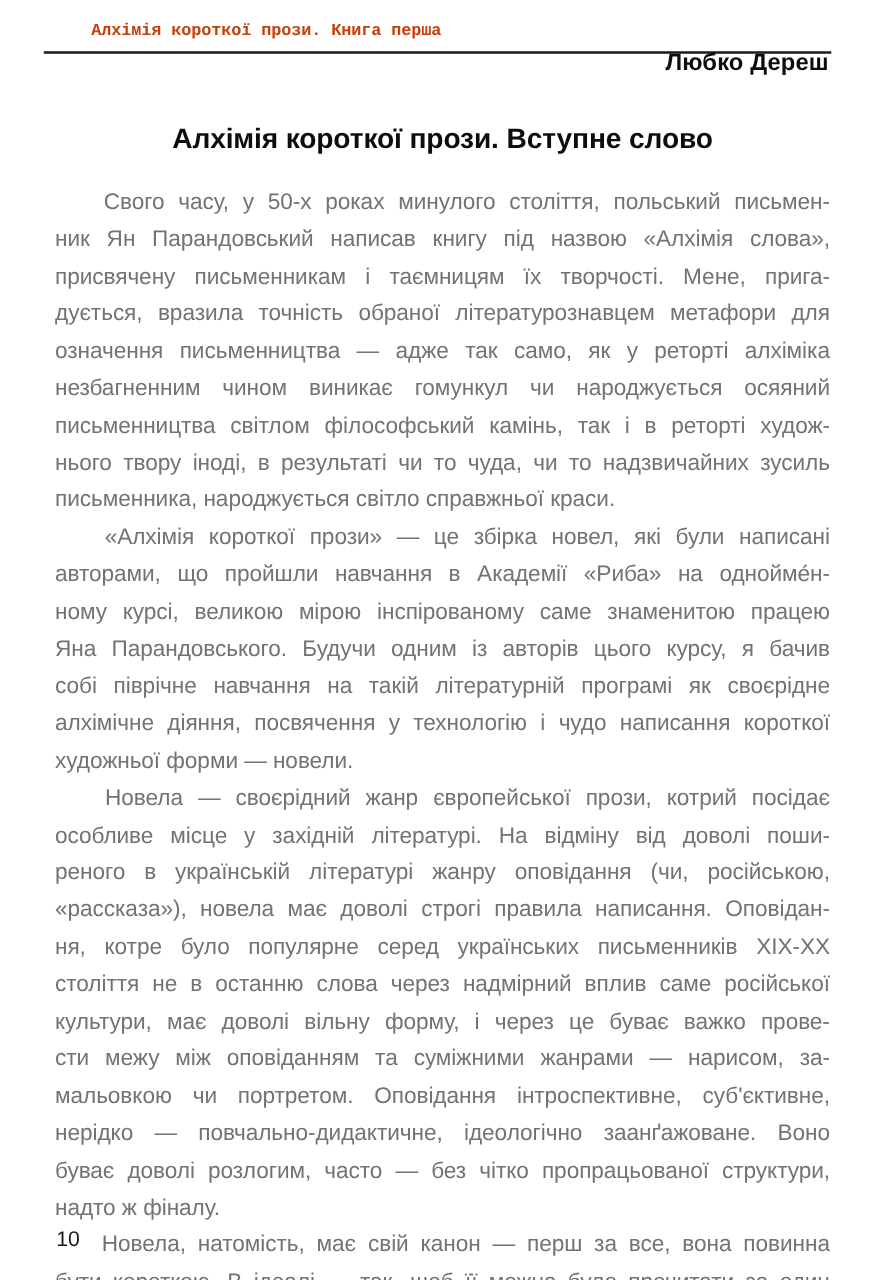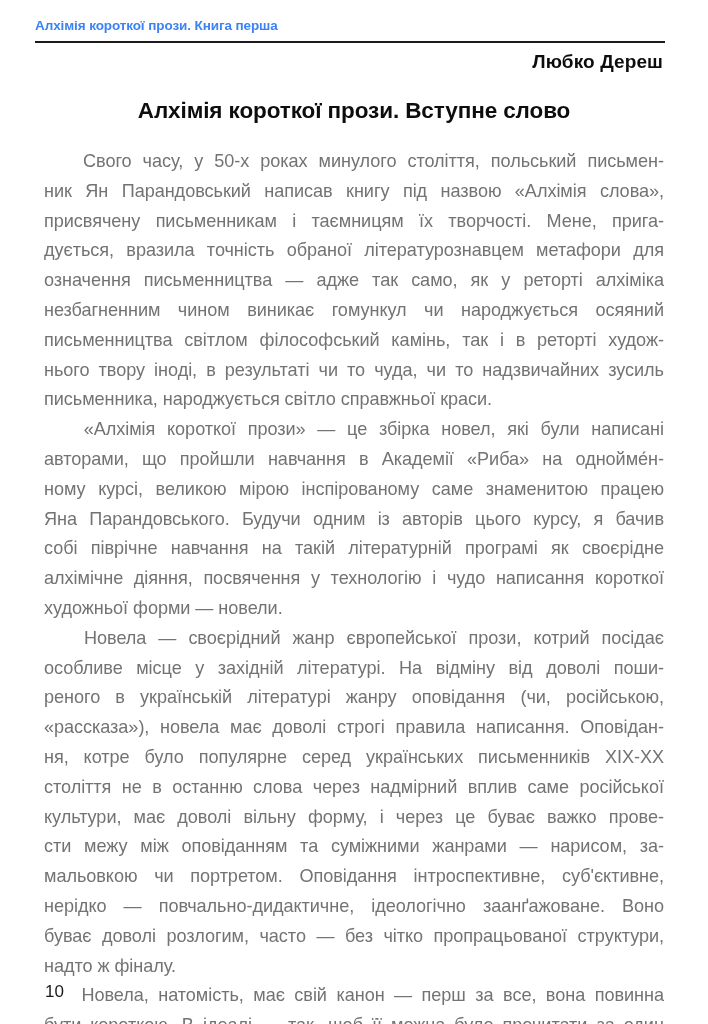--- a/index.html
+++ b/index.html
@@ -21,42 +21,43 @@
   }
 
   
   .running-head {
     position: absolute;
     left: 35px;
     top: 18px;
     width: 630px;
   }
   .running-head-text {
-    font-family: Liberation Sans, sans-serif;
+    font-family: Liberation Mono, monospace;
     font-size: 13.5px;
     font-weight: 600;
     letter-spacing: -0.1px;
-    color: #3b82f6;
+    color: #c2410c;
     white-space: nowrap;
     line-height: 16px;
+    margin-left: 38px;
   }
   .head-rule {
     position: absolute;
     left: 35px;
     top: 41px;
     width: 630px;
     height: 2px;
     background: #1a1a1a;
   }
 
   
   .author-line {
     position: absolute;
     right: 45px;
-    top: 51px;
+    top: 40px;
     font-family: "Liberation Sans", sans-serif;
     font-size: 19px;
     font-weight: bold;
     letter-spacing: 0.1px;
     color: #0d0d0d;
     white-space: nowrap;
   }
 
   
   .chapter-title {

